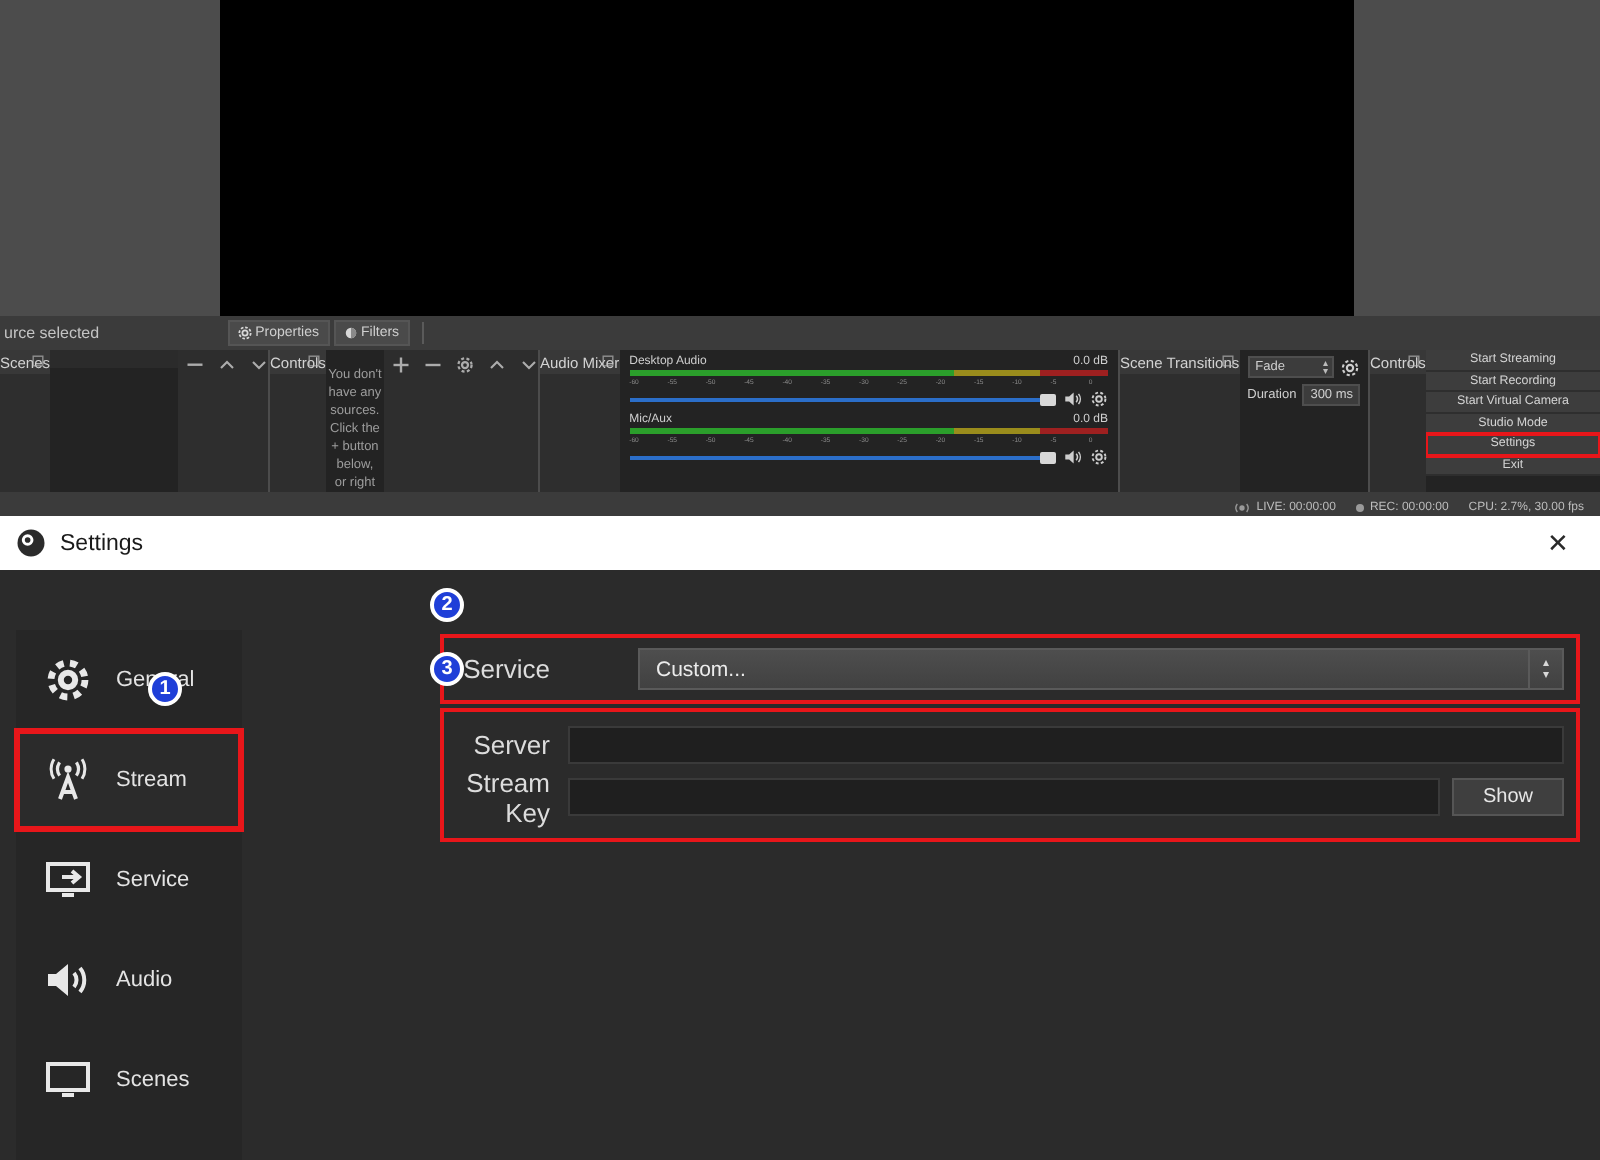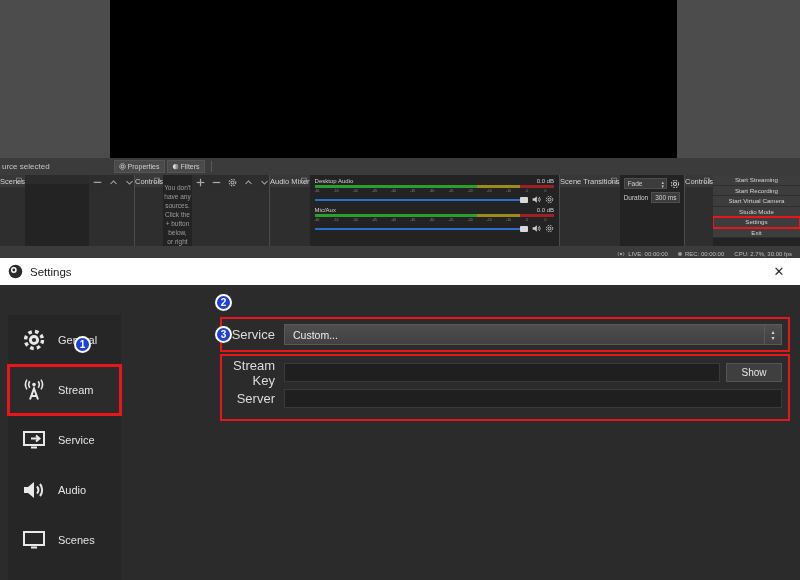--- a/index.html
+++ b/index.html
@@ -93,21 +93,21 @@
   .form { position: absolute; left: 222px; top: 34px; width: 566px; }
   .grp { position: relative; }
   .grp.boxed { outline: 2px solid #e8161a; }
   .grp-service { padding: 5px 6px; }
   .grp-conn { padding: 6px 6px 10px 6px; margin-top: 6px; }
 
   .frow { display: flex; align-items: center; height: 21px; margin-bottom: 5px; }
   .frow:last-child { margin-bottom: 0; }
   .flbl { width: 56px; text-align: right; font-size: 13px; color: #dcdcdc; padding-right: 9px; flex: 0 0 56px; }
   .fcombo { flex: 1; height: 21px; background: linear-gradient(#4e4e4e, #414141); border: 1px solid #5a5a5a;
-    display: flex; align-items: center; padding-left: 8px; font-size: 10.5px; color: #ececec; position: relative; }
+    display: flex; align-items: center; padding-left: 8px; font-size: 10.5px; color: #ececec; position: relative; margin-left: 35px; }
   .fcombo-spin { position: absolute; right: 0; top: 0; width: 17px; height: 100%; background: linear-gradient(#4e4e4e,#414141);
     border-left: 1px solid #5a5a5a; display: flex; flex-direction: column; align-items: center; justify-content: center; color: #d8d8d8; font-size: 6px; line-height: 6px; }
   .finput { flex: 1; height: 19px; background: #1f1f1f; border: 1px solid #3a3a3a; }
   .fshow { width: 56px; height: 19px; margin-left: 6px; background: #3f3f3f; border: 1px solid #555;
     display: flex; align-items: center; justify-content: center; font-size: 10px; color: #e6e6e6; }
 
   
   .badge { position: absolute; width: 17px; height: 17px; border-radius: 50%; background: #1f3fd8;
     border: 2px solid #ffffff; color: #fff; font-size: 10px; font-weight: bold;
     display: flex; align-items: center; justify-content: center; z-index: 20; }
@@ -490,28 +490,28 @@
             <span class="flbl">Service</span>
             <div class="fcombo">
               <span>Custom...</span>
               <span class="fcombo-spin">▴<br>▾</span>
             </div>
           </div>
         </div>
 
         <div class="grp boxed grp-conn">
           <div class="frow">
+            <span class="flbl">Server</span>
+            <input class="finput" type="text" value="" placeholder="" style="">
+          </div>
+          <div class="frow">
             <span class="flbl">Stream Key</span>
             <input class="finput" type="text" value="" placeholder="" style="">
             <div class="fshow">Show</div>
           </div>
-          <div class="frow">
-            <span class="flbl">Server</span>
-            <input class="finput" type="text" value="" placeholder="" style="">
-          </div>
         </div>
 
       </div>
 
     </div>
   </div>
 
   <div class="badge badge-1">1</div>
   <div class="badge badge-2">2</div>
   <div class="badge badge-3">3</div>

